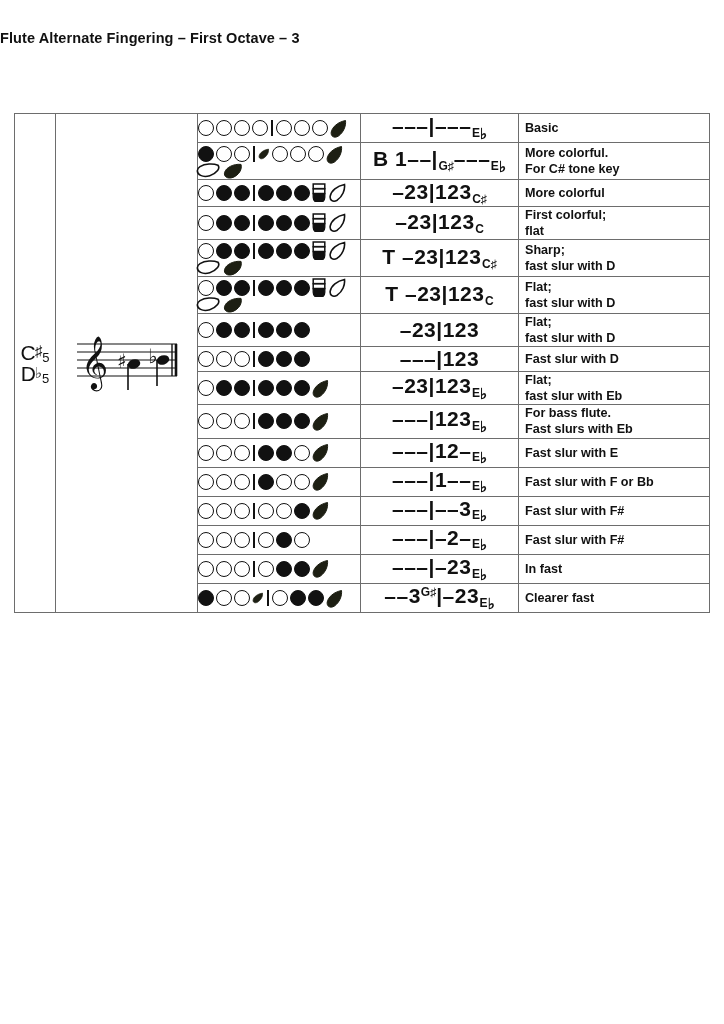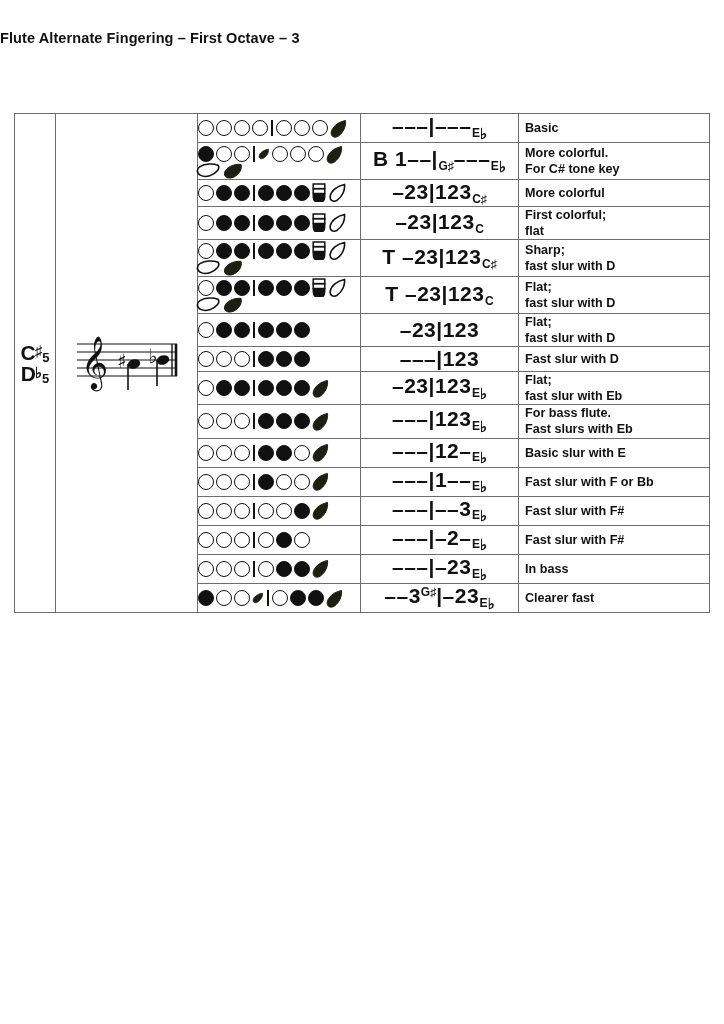--- a/index.html
+++ b/index.html
@@ -46,21 +46,21 @@
 
   .col-note     { width: 41px; }
   .col-staff    { width: 142px; }
   .col-fing     { width: 163px; }
   .col-nota     { width: 158px; }
   .col-desc     { width: 191px; }
 
   
   .note-name {
     text-align: center;
-    font-weight: bold;
+    font-weight: normal;
     font-size: 21px;
     line-height: 1.0;
     color: #111;
   }
   .note-name .nn-row { white-space: nowrap; }
   .note-name .acc {
     font-size: 15px;
     vertical-align: 0.22em;
     margin-left: -1px;
   }
@@ -534,21 +534,21 @@
               <span class="k-drop">
                 <svg width="17" height="19" viewBox="0 0 17 19">
                   <path d="M15.5 1.5 C16.2 7 13.5 13.5 8.2 17.2 C4 19.6 0.6 17.2 1.2 13.2 C2.1 8 8 3 15.5 1.5 Z" fill="#1d1f13" stroke="#1d1f13" stroke-width="1"></path>
                 </svg>
               </span>
             </div>
           </div>
         </td>
         <td class="nota-cell"><span>–––|12–</span><span class="sub">E<span class="flat">♭</span></span></td>
         <td class="desc-cell">
-          <span class="l2">Basic slur with E</span>
+          <span class="l2">Fast slur with E</span>
         </td>
       </tr>
       <tr>
         <td class="fing-cell">
           <div class="fing-wrap">
             <div class="fing-main">
               <span class="k-open"></span>
               <span class="k-open"></span>
               <span class="k-open"></span>
               <span class="k-bar"></span>
@@ -625,21 +625,21 @@
               <span class="k-drop">
                 <svg width="17" height="19" viewBox="0 0 17 19">
                   <path d="M15.5 1.5 C16.2 7 13.5 13.5 8.2 17.2 C4 19.6 0.6 17.2 1.2 13.2 C2.1 8 8 3 15.5 1.5 Z" fill="#1d1f13" stroke="#1d1f13" stroke-width="1"></path>
                 </svg>
               </span>
             </div>
           </div>
         </td>
         <td class="nota-cell"><span>–––|–23</span><span class="sub">E<span class="flat">♭</span></span></td>
         <td class="desc-cell">
-          <span class="l2">In bass</span>
+          <span class="l2">In fast</span>
         </td>
       </tr>
       <tr>
         <td class="fing-cell">
           <div class="fing-wrap">
             <div class="fing-main">
               <span class="k-closed"></span>
               <span class="k-open"></span>
               <span class="k-open"></span>
               <span class="k-lever">

